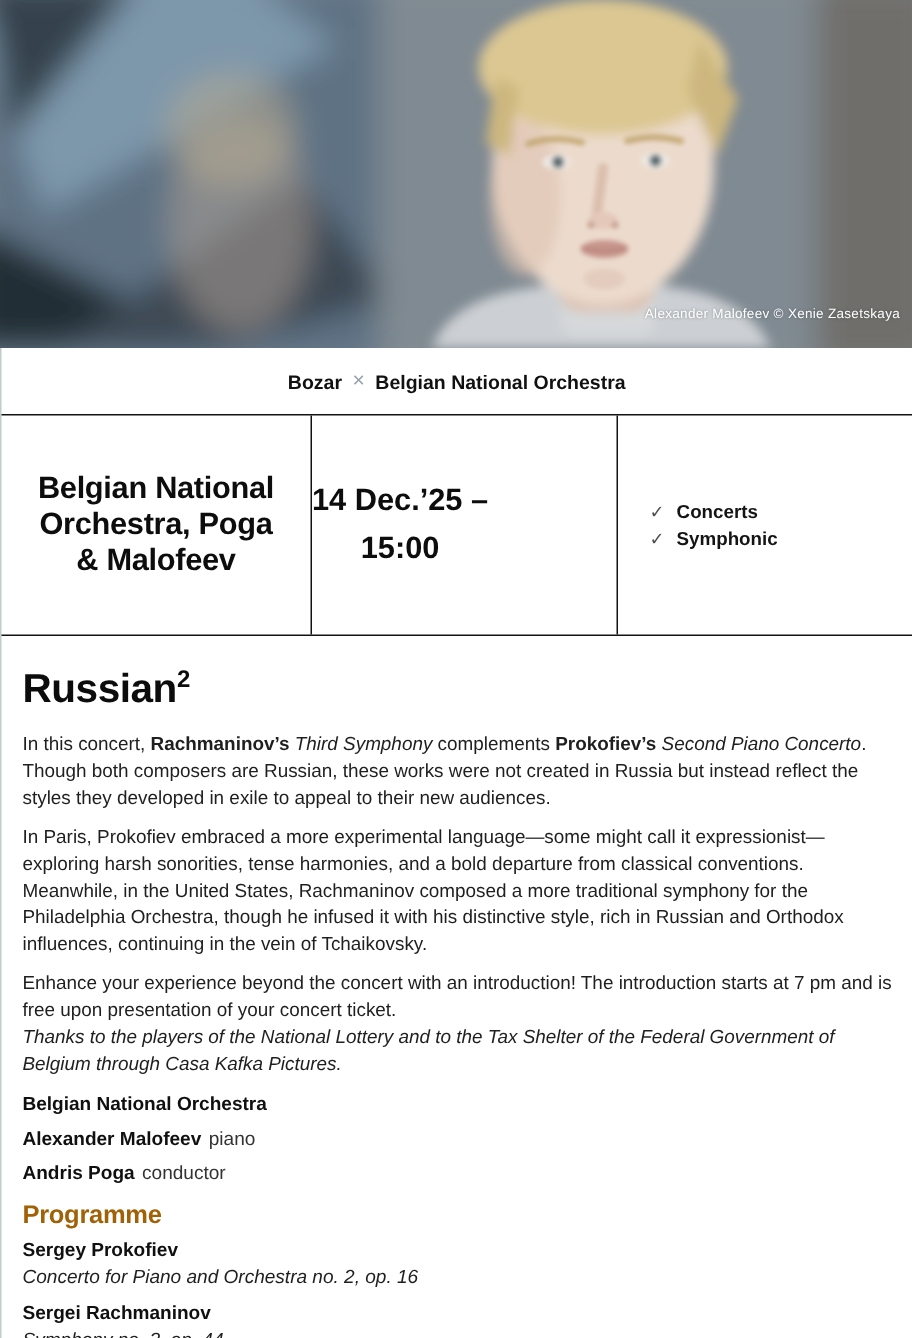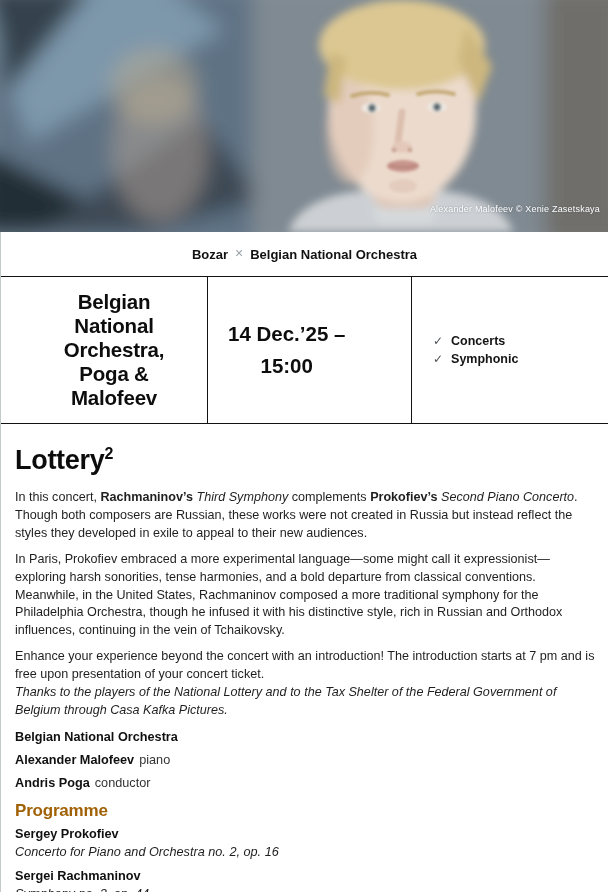--- a/index.html
+++ b/index.html
@@ -20,21 +20,21 @@
   .brandbar{
     height:44px;display:flex;align-items:center;justify-content:center;gap:7px;
     font-size:13px;font-weight:700;color:#111;
   }
   .brandbar .xsep{color:#98a2a9;font-weight:400;font-size:14px;position:relative;top:-1px;}
   
   .inforow{
     display:flex;height:148px;box-sizing:border-box;
     border-top:1px solid #121212;border-bottom:1px solid #121212;
   }
-  .cell{box-sizing:border-box;padding-left:20px;}
+  .cell{box-sizing:border-box;}
   .title-cell{
     width:207px;display:flex;align-items:center;justify-content:center;
     border-right:1px solid #121212;
   }
   .event-title{
     margin:0;padding:0 22px;font-size:20.5px;line-height:1.17;font-weight:700;
     text-align:center;letter-spacing:-.2px;color:#0d0d0d;
   }
   .date-cell{
     width:204px;display:flex;align-items:center;
@@ -143,21 +143,21 @@
           <span>Concerts</span>
         </div>
         <div class="tag">
           <span class="check">✓</span>
           <span>Symphonic</span>
         </div>
       </div>
     </div>
 
     <article>
-      <h1><span>Lottery</span><sup>2</sup></h1>
+      <h1><span>Russian</span><sup>2</sup></h1>
 
       <div class="body">
           <p><span>In this concert, </span><span style="font-weight: 700;">Rachmaninov’s</span><span> </span><span style="font-style: italic;">Third Symphony</span><span> complements </span><span style="font-weight: 700;">Prokofiev’s</span><span> </span><span style="font-style: italic;">Second Piano Concerto</span><span>. Though both composers are Russian, these works were not created in Russia but instead reflect the styles they developed in exile to appeal to their new audiences.</span></p>
           <p><span>In Paris, Prokofiev embraced a more experimental language—some might call it expressionist—exploring harsh sonorities, tense harmonies, and a bold departure from classical conventions. Meanwhile, in the United States, Rachmaninov composed a more traditional symphony for the Philadelphia Orchestra, though he infused it with his distinctive style, rich in Russian and Orthodox influences, continuing in the vein of Tchaikovsky.</span></p>
           <p><span>Enhance your experience beyond the concert with an introduction! The introduction starts at 7 pm and is free upon presentation of your concert ticket.</span><br><span style="font-style: italic;">Thanks to the players of the National Lottery and to the Tax Shelter of the Federal Government of Belgium through Casa Kafka Pictures.</span></p>
         </div>
 
       <div class="performers">
         <div class="performer">
           <span class="name">Belgian National Orchestra</span><span class="role"></span>

